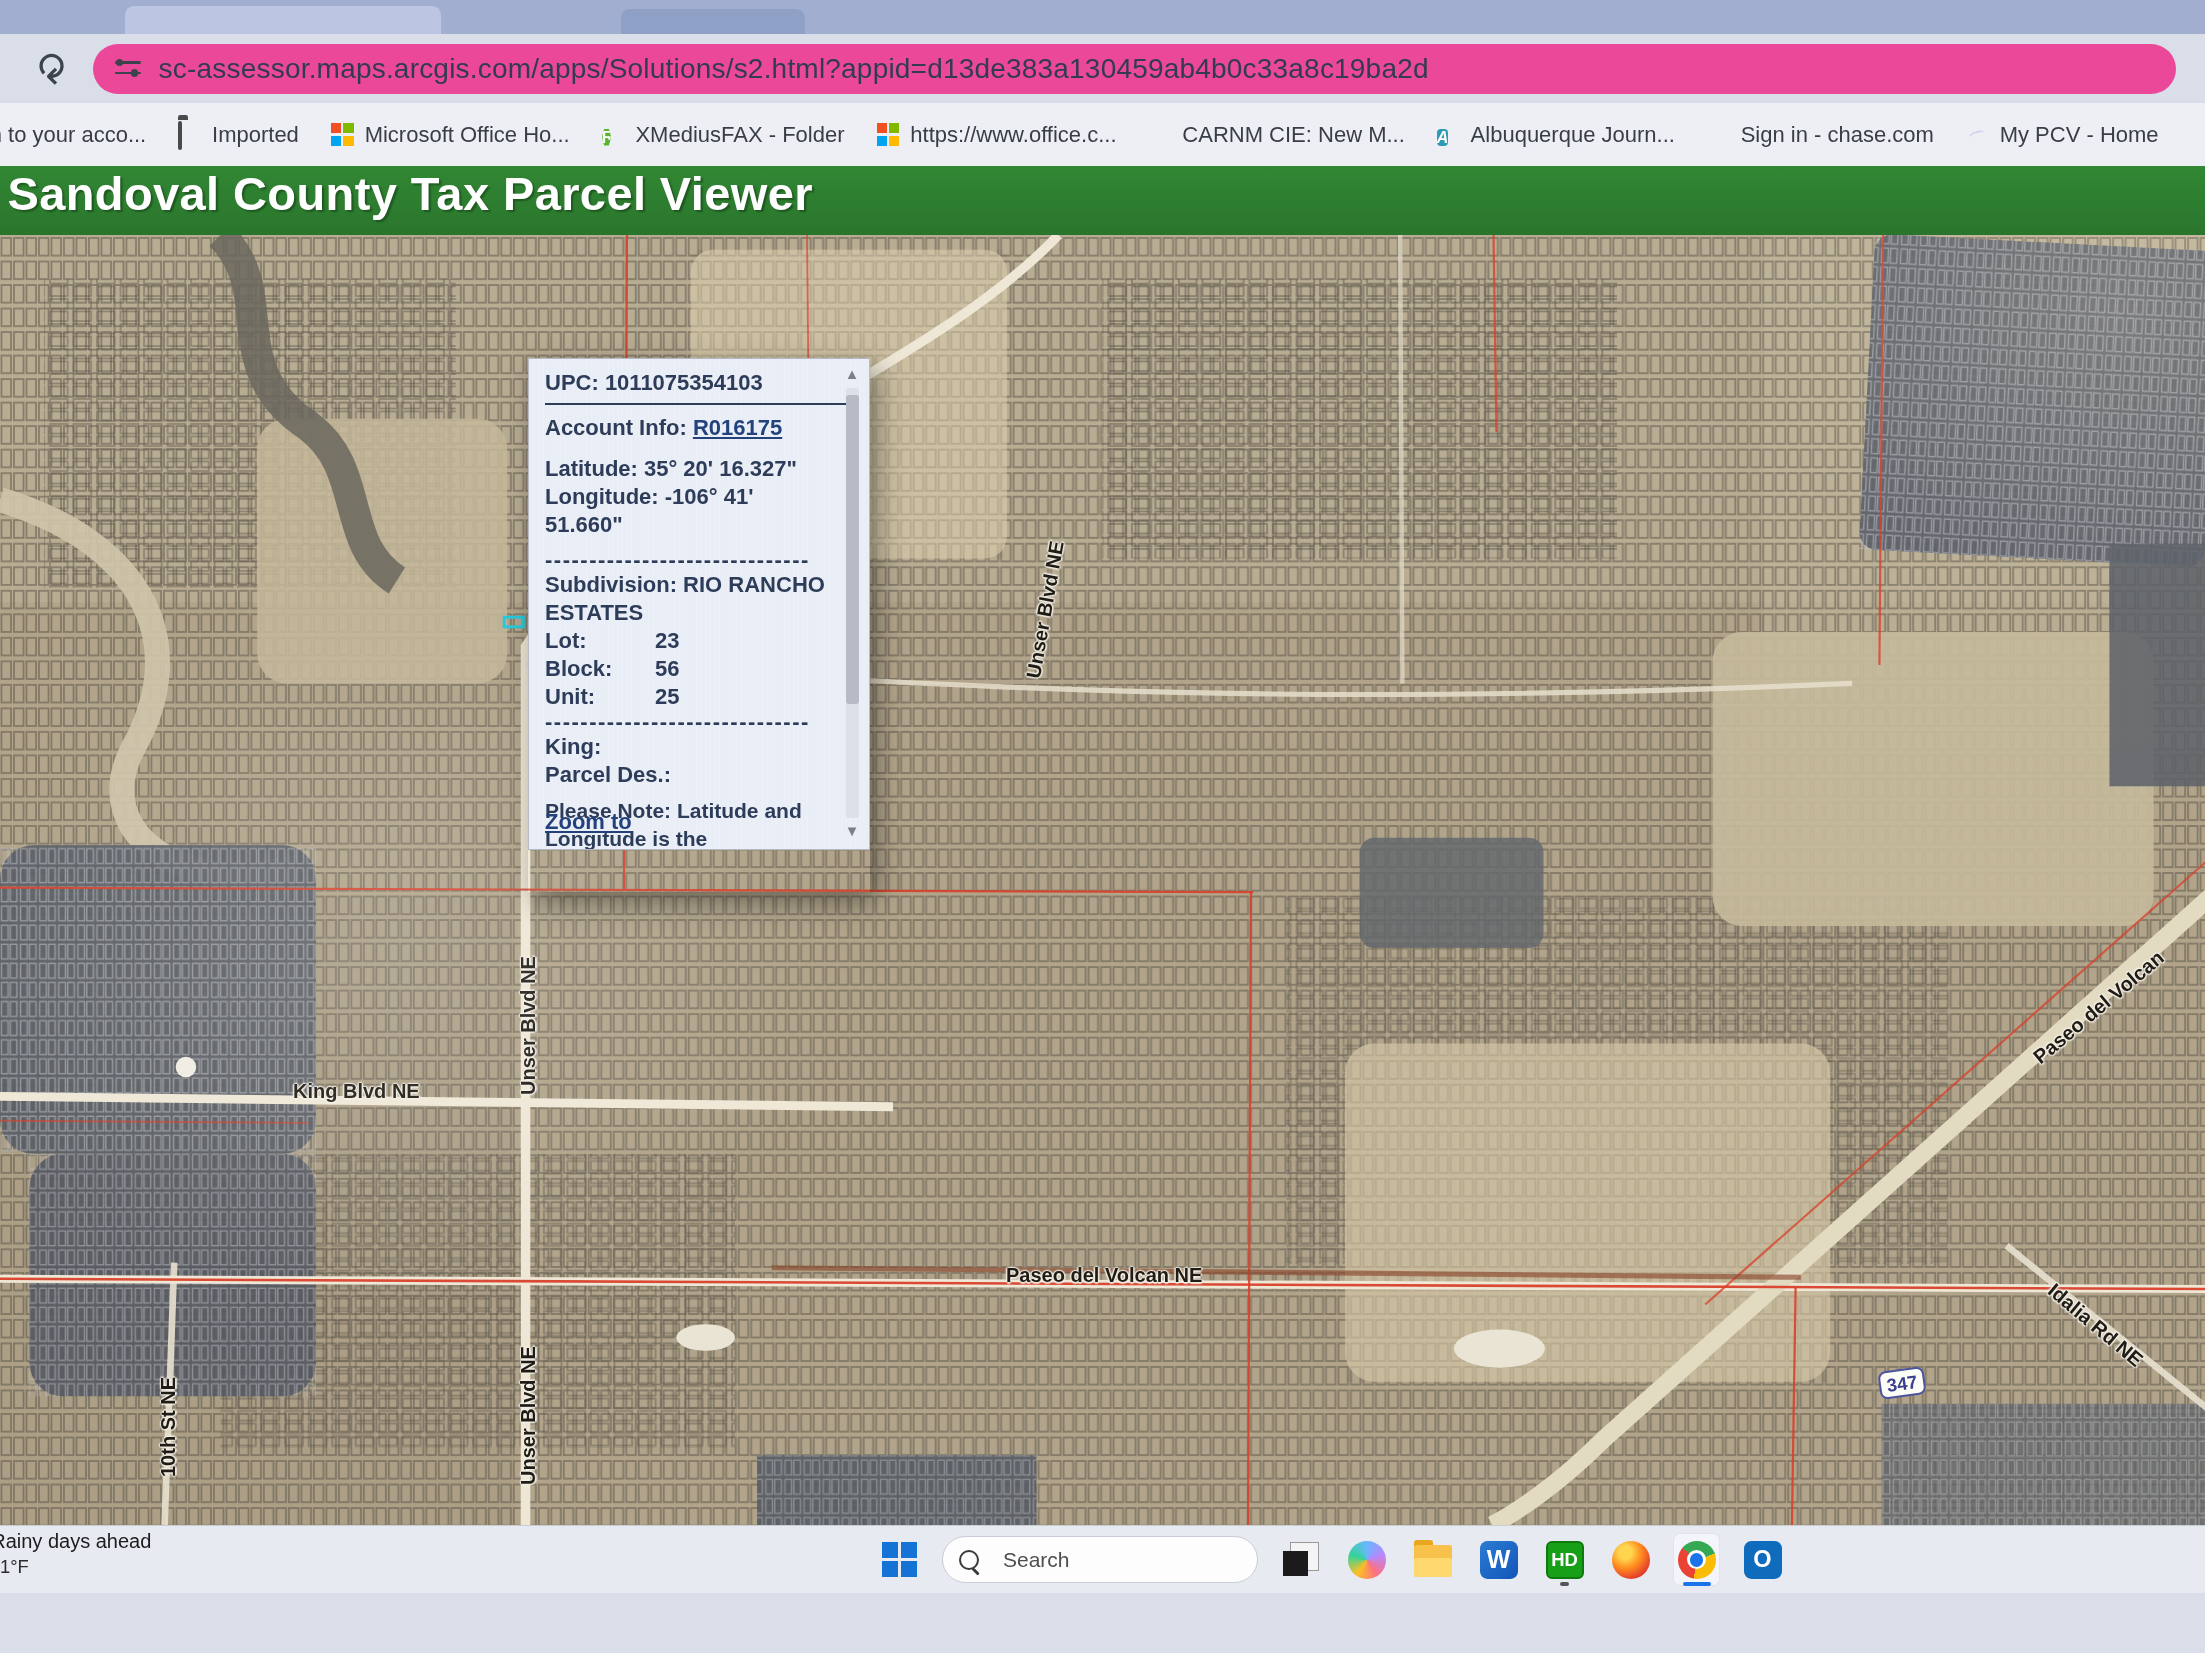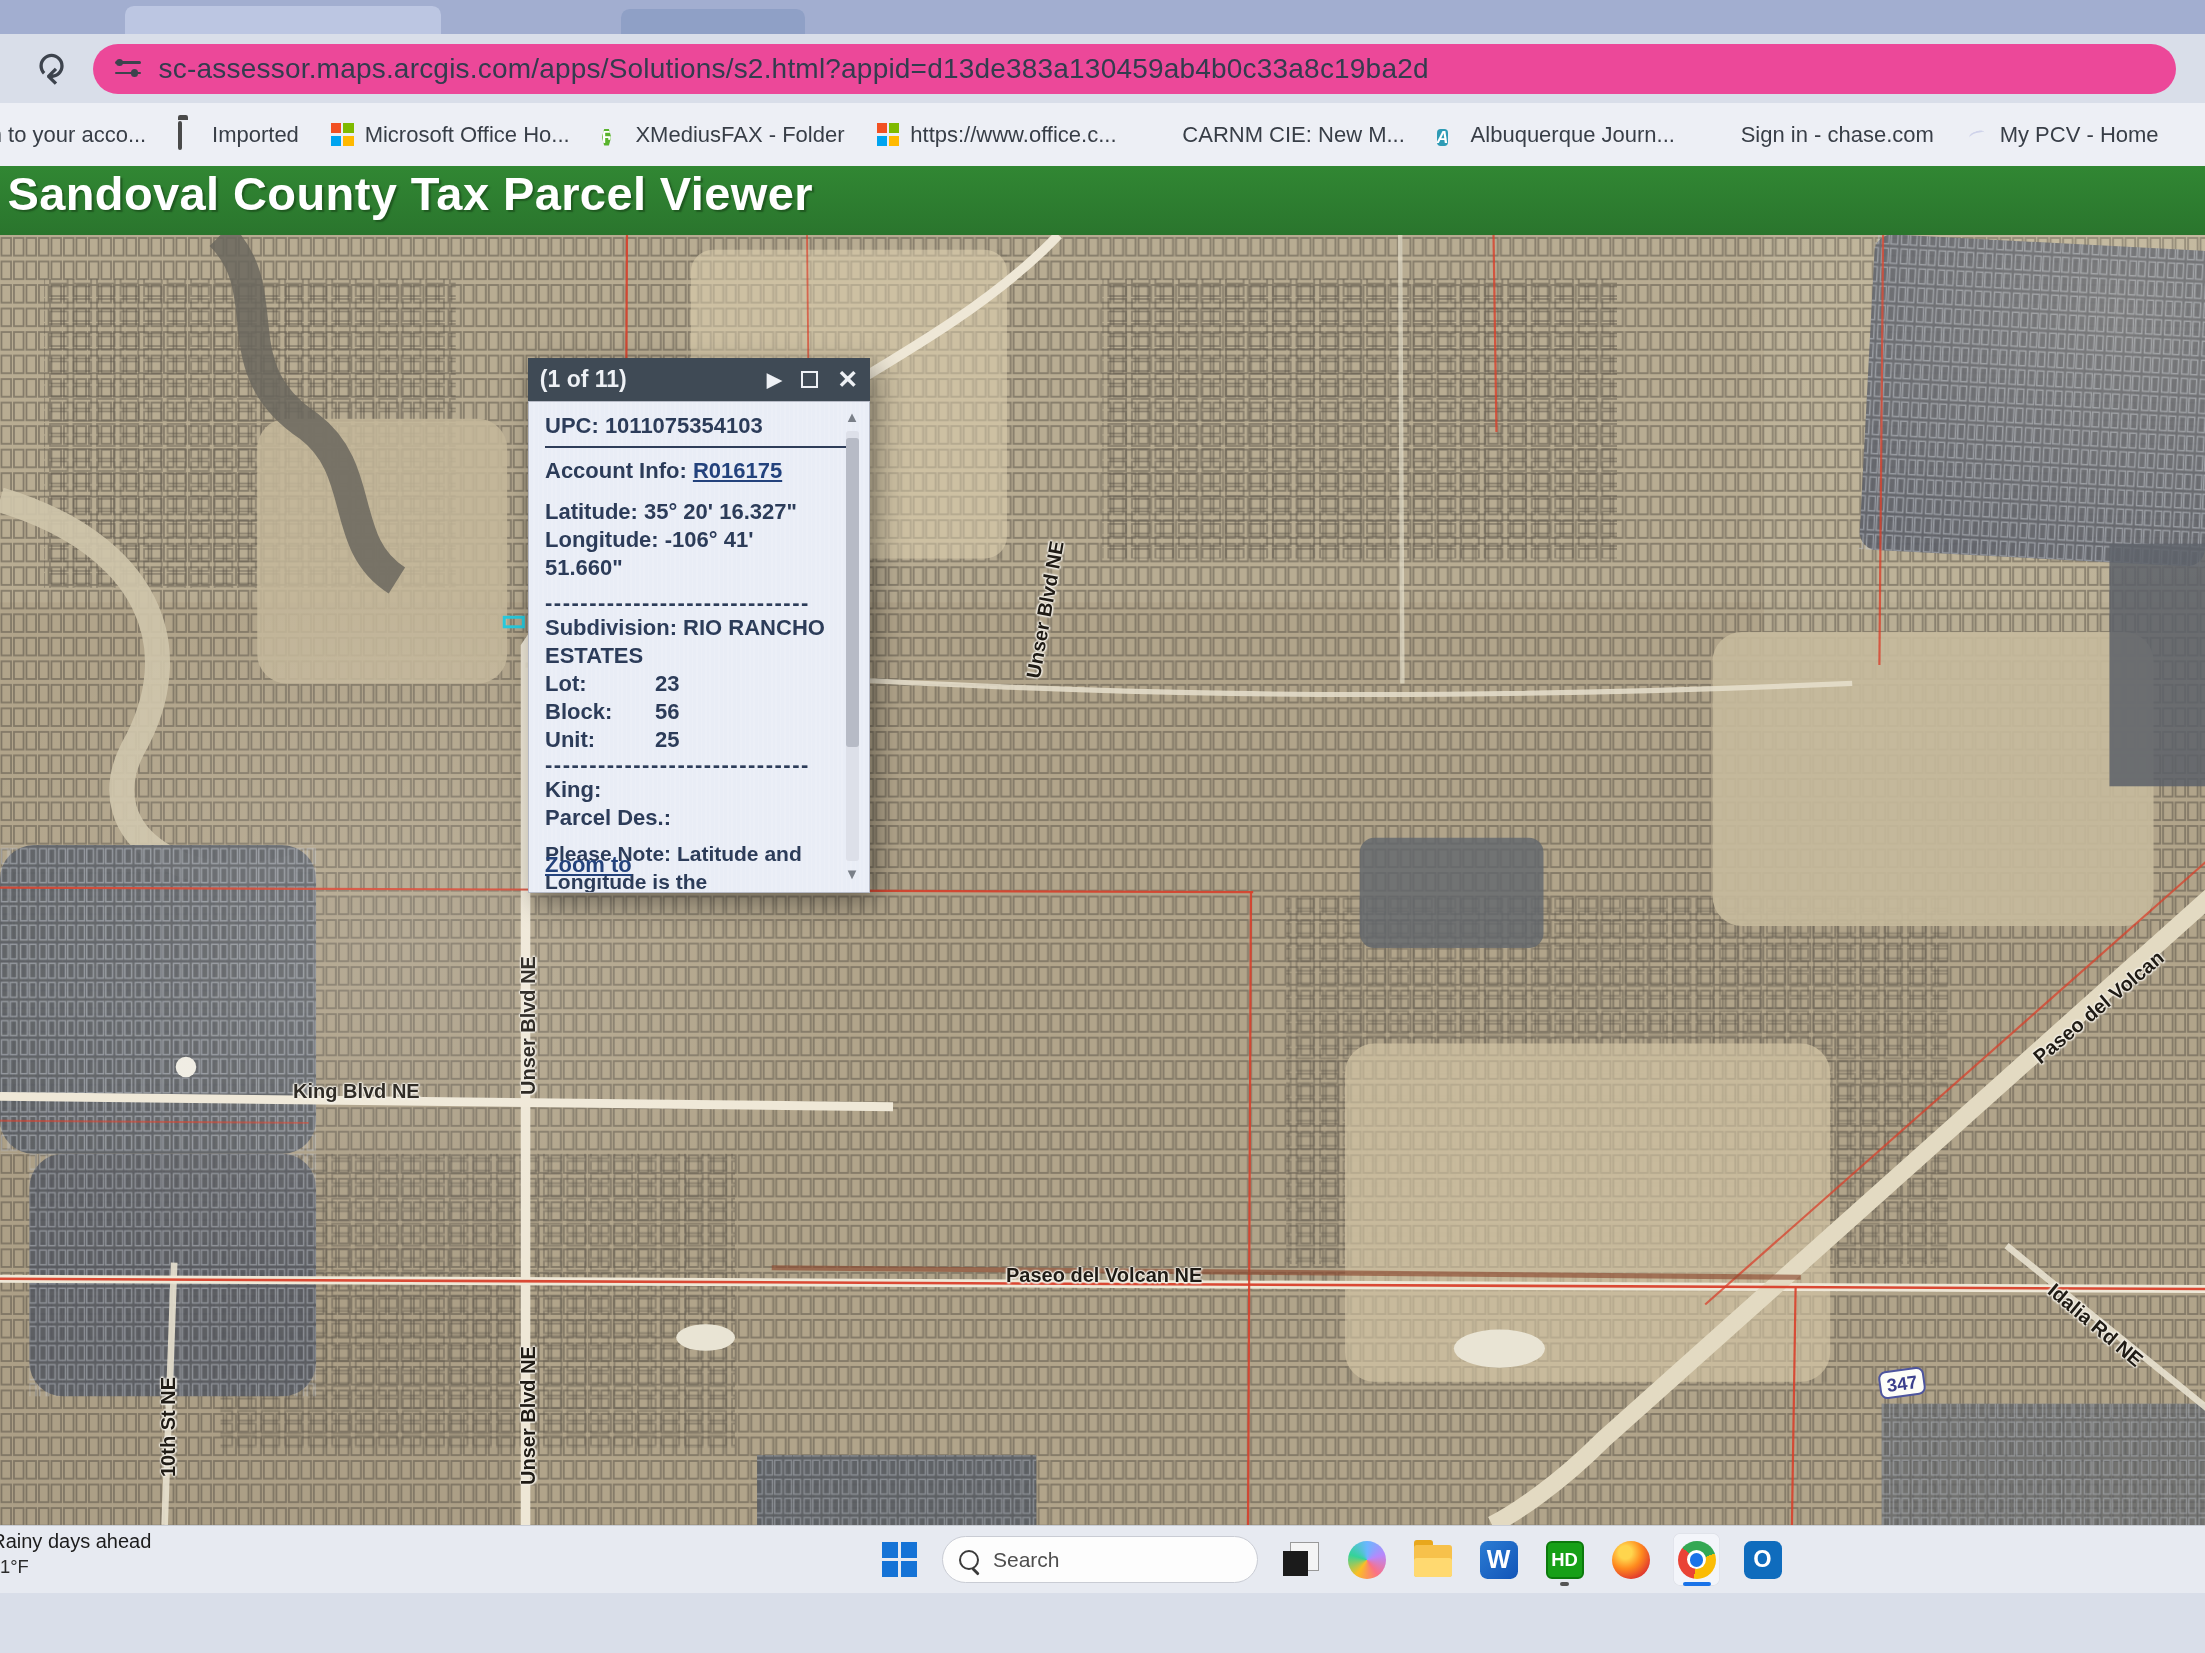--- a/index.html
+++ b/index.html
@@ -107,21 +107,21 @@
            border-top:0.7px solid #c9cdd6;box-sizing:border-box;}
   #weather{position:absolute;left:0;top:4.4px;width:191px;overflow:hidden;cursor:pointer;}
   #weather .w1{font-size:20px;color:#1c1c1c;margin-left:-8.8px;white-space:nowrap;}
   #weather .w2{font-size:18.4px;color:#2a2a2a;margin-left:-10.3px;margin-top:2.9px;}
   #ticons{position:absolute;left:876px;top:4.4px;display:flex;align-items:center;gap:19px;height:59px;}
   .ttile{width:47px;height:53px;display:flex;flex-direction:column;align-items:center;justify-content:center;
          border-radius:7.4px;cursor:pointer;position:relative;}
   .ico-win{display:grid;grid-template-columns:16px 16px;grid-template-rows:16px 16px;gap:2.9px;}
   .ico-win i{background:#1573d6;}
   #searchpill{width:316px;height:47px;background:#fdfdfd;border:0.7px solid #c9ccd4;border-radius:23.5px;
-              display:flex;align-items:center;gap:14px;padding:0 7.4px 0 16px;box-sizing:border-box;cursor:text;}
+              display:flex;align-items:center;gap:24px;padding:0 7.4px 0 16px;box-sizing:border-box;cursor:text;}
   .ico-mag{width:16px;height:16px;border:2.9px solid #3a3a3a;border-radius:50%;position:relative;flex:0 0 auto;}
   .ico-mag:after{content:"";position:absolute;left:13.2px;top:14.7px;width:2.9px;height:8.8px;background:#3a3a3a;
                  transform:rotate(-45deg);border-radius:1.5px;}
   #searchtext{font-size:21px;color:#4e4e4e;}
   .ico-tview{width:35px;height:35px;position:relative;}
   .ico-tview .b1{position:absolute;left:7.4px;top:0;width:26.5px;height:26.5px;background:#f4f4f4;border:0.7px solid #999;}
   .ico-tview .b2{position:absolute;left:0;top:8.8px;width:25px;height:25px;background:#1b1b1b;}
   .ico-copilot{width:38px;height:38px;border-radius:50%;
                background:conic-gradient(#6ab7ff,#b887fb,#fb7185,#fbbf24,#34d399,#6ab7ff);}
   .ico-expl{width:38px;height:32px;position:relative;margin-top:4.4px;}
@@ -320,26 +320,20 @@
     <div class="maplabel" style="left:293px;top:845px;">King Blvd NE</div>
     <div class="maplabel vlabel" style="left:157px;top:1242px;transform:rotate(-90deg);">10th St NE</div>
     <div class="maplabel" style="left:1006px;top:1029px;">Paseo del Volcan NE</div>
     <div class="maplabel vlabel" style="left:2029px;top:816px;transform:rotate(-40deg);">Paseo del Volcan</div>
     <div class="maplabel vlabel" style="left:2058px;top:1044px;transform:rotate(40deg);">Idalia Rd NE</div>
     <div id="shield347">347</div>
 
     <div id="glare"></div>
 
     <div id="popup">
-      <div id="popup-title">
-        <span class="pager">(1 of 11)</span>
-        <span class="titlebtn" id="btn-next">▶</span>
-        <span class="titlebtn" id="btn-max"></span>
-        <span class="titlebtn" id="btn-close">✕</span>
-      </div>
       <div id="popup-body">
         <div>UPC: 1011075354103</div>
         <div class="hr"></div>
         <div><span>Account Info: </span><span class="plink">R016175</span></div>
         <div class="gap18"></div>
         <div>Latitude: 35° 20' 16.327"</div>
         <div>Longitude: -106° 41' 51.660"</div>
         <div class="gap14"></div>
         <div class="dashes">------------------------------</div>
         <div id="subdiv">Subdivision: RIO RANCHO ESTATES</div>

